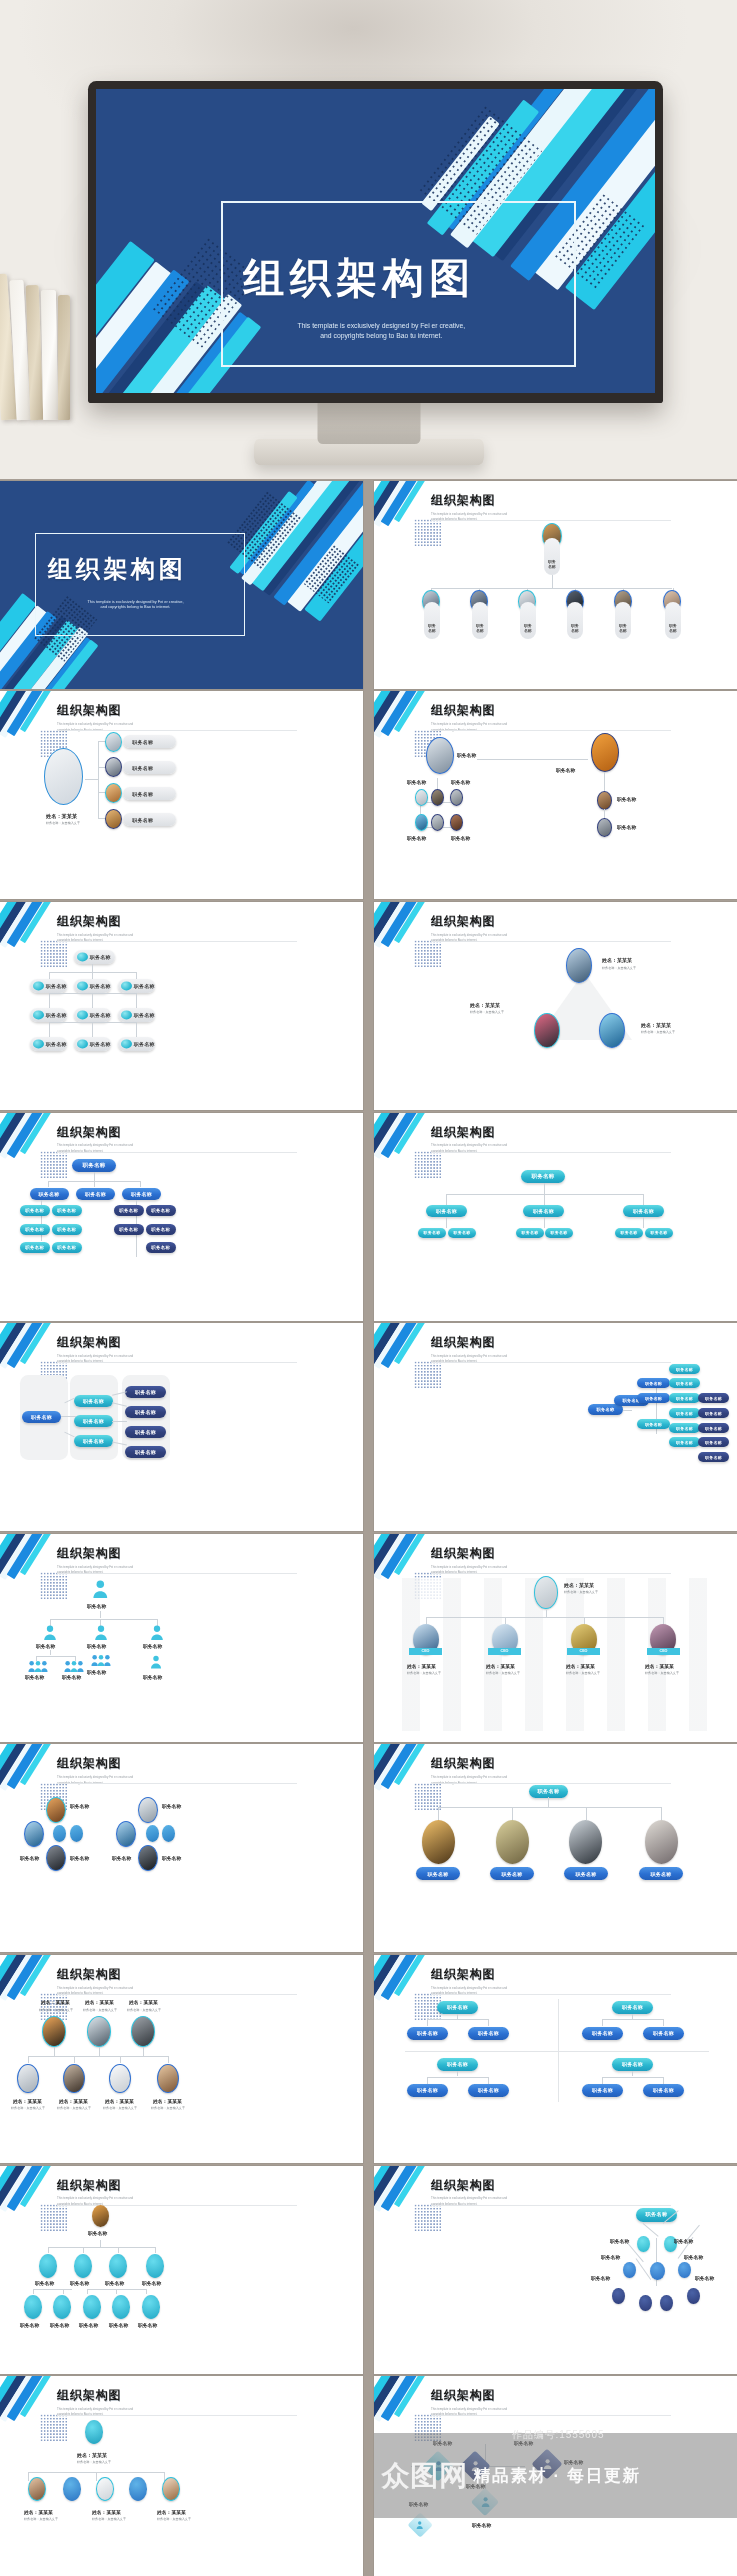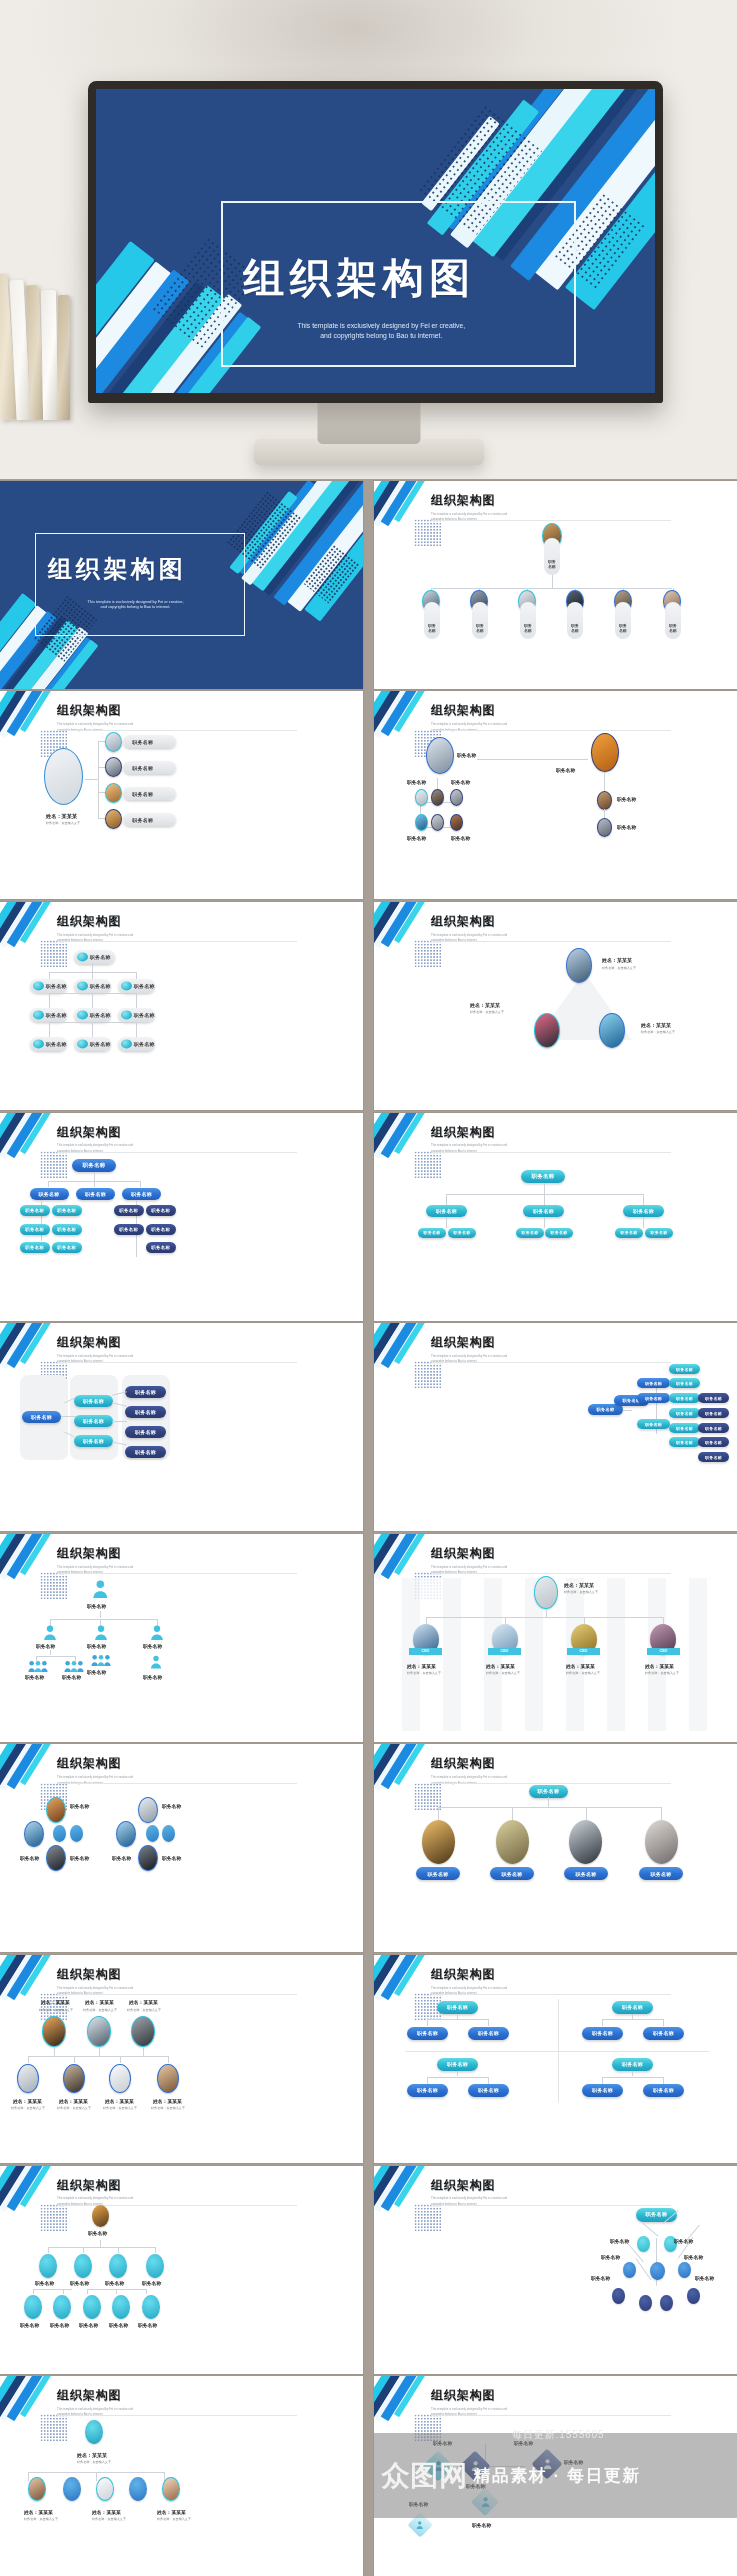--- a/index.html
+++ b/index.html
@@ -1196,17 +1196,17 @@
     <div style="position:absolute;left:37px;top:140px;width:18.4px;height:18.4px;background:linear-gradient(160deg,#e6f8fc,#9adaeb);transform:rotate(45deg);border-radius:2.8px;"></div>
     <svg style="position:absolute;left:42px;top:145px;" width="7.4" height="8.3" viewBox="0 0 24 26">
         <circle cx="12" cy="6" r="5.4" fill="#4ab2d4"></circle>
         <path d="M2 26c0-6 4.5-10 10-10s10 4 10 10z" fill="#4ab2d4"></path>
       </svg>
 
     <div class="wm">
       <span class="wm-logo">众图网</span>
       <span class="wm-tag">精品素材 · 每日更新</span>
     </div>
-    <div class="wm-id">每日更新:1555605</div>
+    <div class="wm-id">作品编号:1555605</div>
   </div>
 
 </div>
 
 
 </body></html>

